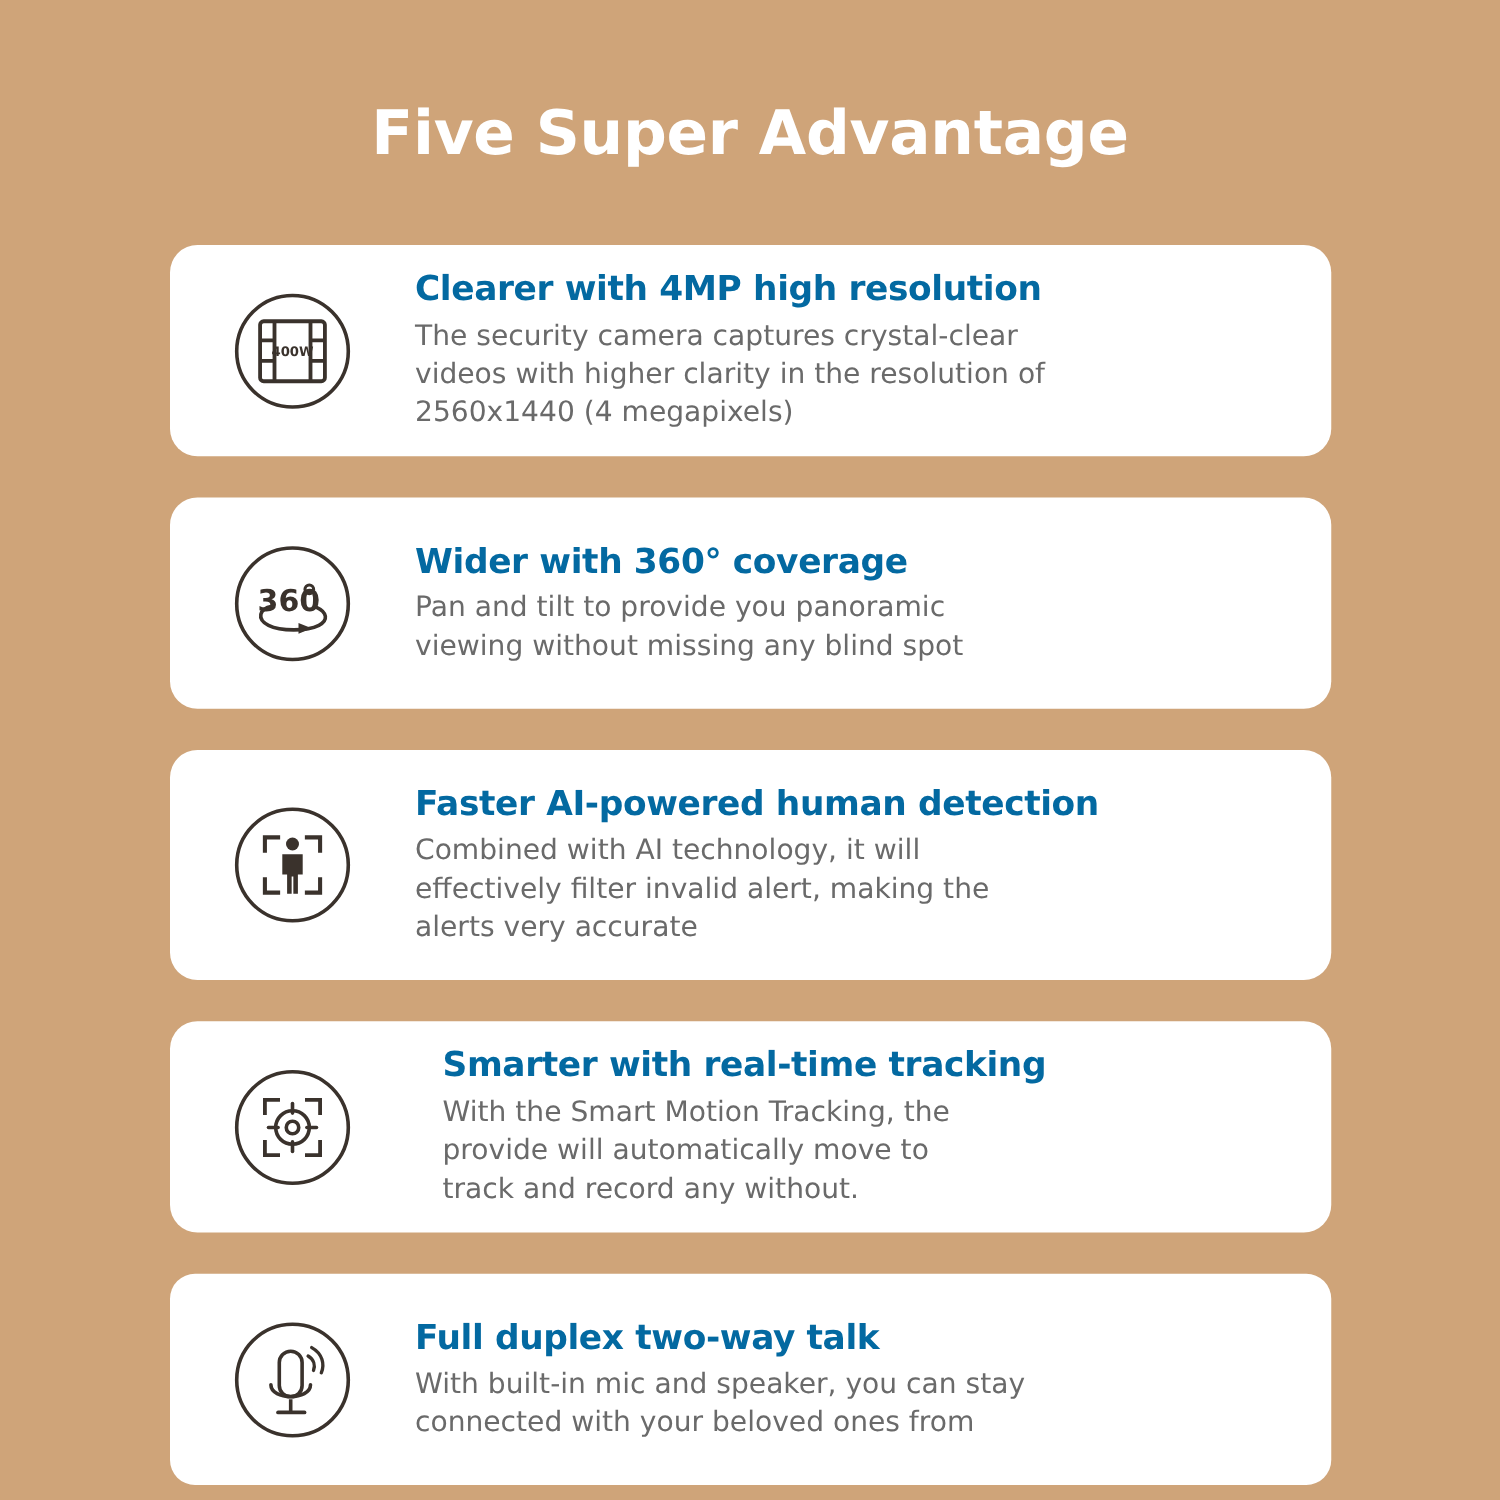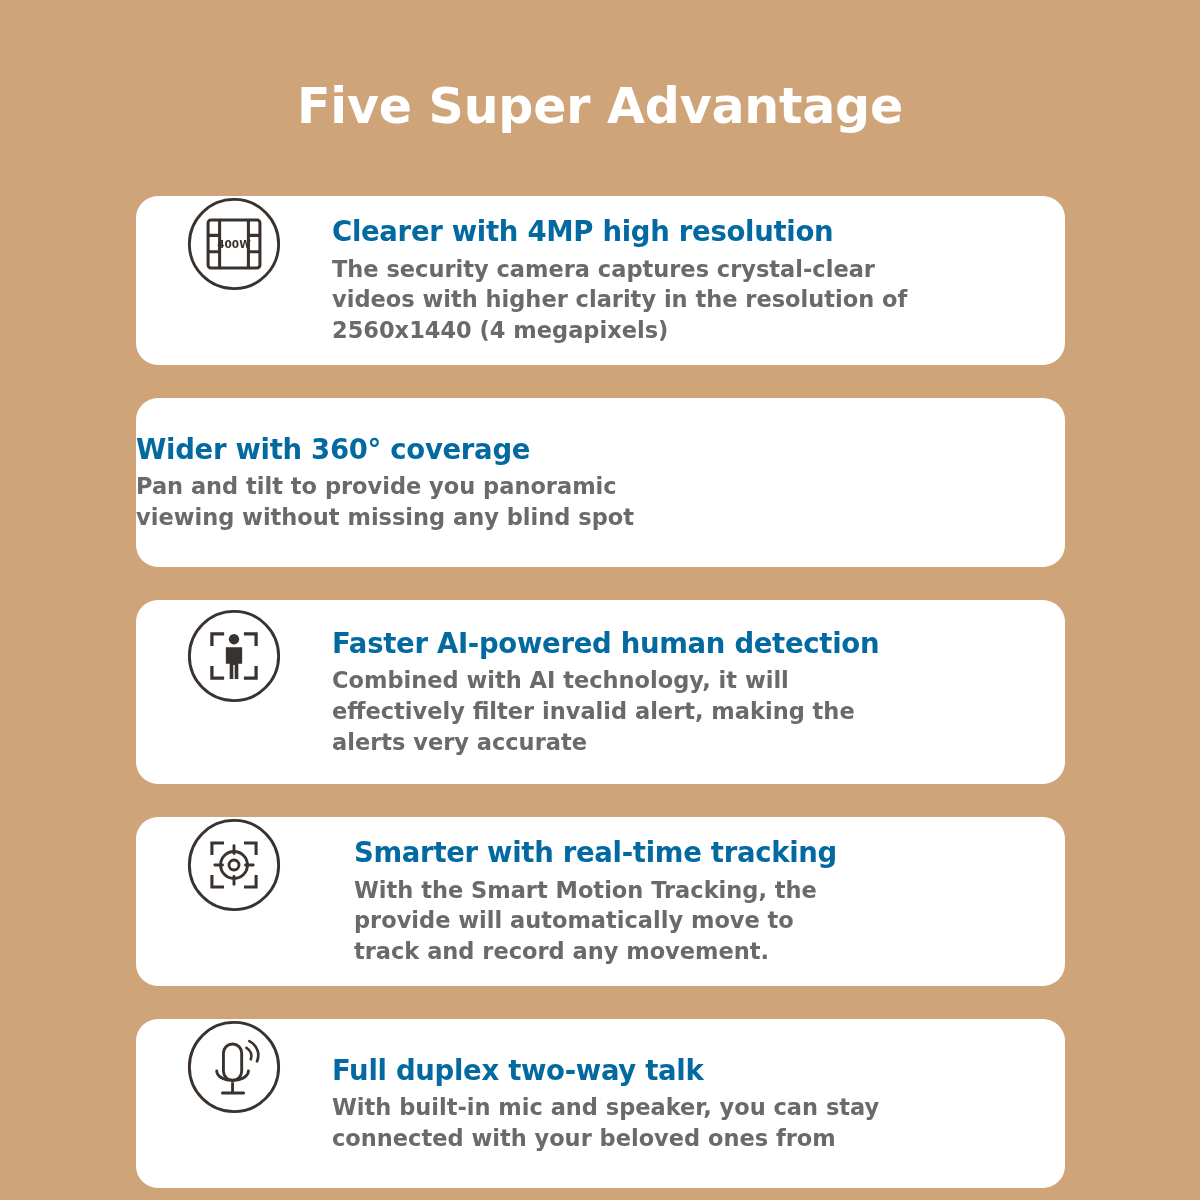--- a/index.html
+++ b/index.html
@@ -46,26 +46,27 @@
     display: flex;
     align-items: center;
     box-sizing: border-box;
     padding: 0 20px 0 0;
     overflow: hidden;
   }
   .card-1 { height: 169px; }
   .card-2 { height: 169px; }
   .card-3 { height: 184px; }
   .card-4 { height: 169px; gap: 22px; }
-  .card-5 { height: 169px; margin-bottom: 0; }
+  .card-5 { height: 169px; margin-bottom: 0; border-radius: 20px; }
 
   .icon-wrap {
     flex: 0 0 196px;
     height: 169px;
     display: flex;
+    align-items: center;
     justify-content: center;
   }
   .icon-circle {
     width: 96px;
     height: 96px;
     display: block;
   }
   .card-text {
     flex: 1 1 auto;
     padding-right: 6px;
@@ -77,21 +78,21 @@
     line-height: 1.18;
     margin: 0 0 6px 0;
     letter-spacing: -0.3px;
     white-space: nowrap;
   }
   .card-body {
     color: #6a6a6a;
     font-size: 22.5px;
     line-height: 1.36;
     margin: 0;
-    font-weight: bold;
+    font-weight: normal;
   }
   .card-body span {
     display: block;
     white-space: nowrap;
   }
 </style>
 </head>
 <body>
 
 <div class="page">
@@ -118,20 +119,29 @@
         <p class="card-heading">Clearer with 4MP high resolution</p>
         <p class="card-body">
           <span>The security camera captures crystal-clear</span>
           <span>videos with higher clarity in the resolution of</span>
           <span>2560x1440 (4 megapixels)</span>
         </p>
       </div>
     </div>
 
     <div class="card card-2">
+      <div class="icon-wrap">
+        <svg class="icon-circle" viewBox="0 0 100 100">
+          <circle cx="50" cy="50" r="46.5" fill="none" stroke="#3a322c" stroke-width="3"></circle>
+          <path d="M33 52 C22 54 20 63 30 68 C40 73 62 73 72 68 C80 64 79 57 70 53" fill="none" stroke="#3a322c" stroke-width="3" stroke-linecap="round"></path>
+          <path d="M55 66 L66 70.5 L55 75 Z" fill="#3a322c"></path>
+          <text x="47" y="56" text-anchor="middle" font-family="DejaVu Sans, sans-serif" font-size="25" font-weight="bold" fill="#3a322c">360</text>
+          <circle cx="64" cy="38" r="3.6" fill="none" stroke="#3a322c" stroke-width="2.6"></circle>
+        </svg>
+      </div>
       <div class="card-text">
         <p class="card-heading">Wider with 360° coverage</p>
         <p class="card-body">
           <span>Pan and tilt to provide you panoramic</span>
           <span>viewing without missing any blind spot</span>
         </p>
       </div>
     </div>
 
     <div class="card card-3">
@@ -170,21 +180,21 @@
           <line x1="50" y1="62" x2="50" y2="70" stroke="#3a322c" stroke-width="3" stroke-linecap="round"></line>
           <line x1="30" y1="50" x2="38" y2="50" stroke="#3a322c" stroke-width="3" stroke-linecap="round"></line>
           <line x1="62" y1="50" x2="70" y2="50" stroke="#3a322c" stroke-width="3" stroke-linecap="round"></line>
         </svg>
       </div>
       <div class="card-text">
         <p class="card-heading">Smarter with real-time tracking</p>
         <p class="card-body">
           <span>With the Smart Motion Tracking, the</span>
           <span>provide will automatically move to</span>
-          <span>track and record any movement.</span>
+          <span>track and record any without.</span>
         </p>
       </div>
     </div>
 
     <div class="card card-5">
       <div class="icon-wrap">
         <svg class="icon-circle" viewBox="0 0 100 100">
           <circle cx="50" cy="50" r="46.5" fill="none" stroke="#3a322c" stroke-width="3"></circle>
           <rect x="39" y="26" width="19" height="38" rx="9.5" fill="none" stroke="#3a322c" stroke-width="3"></rect>
           <path d="M32 54 C32 67 65 67 65 54" fill="none" stroke="#3a322c" stroke-width="3" stroke-linecap="round"></path>

